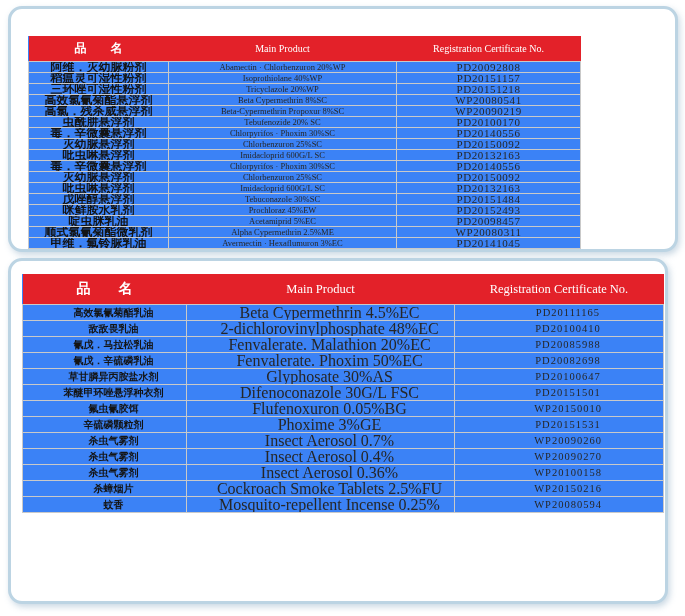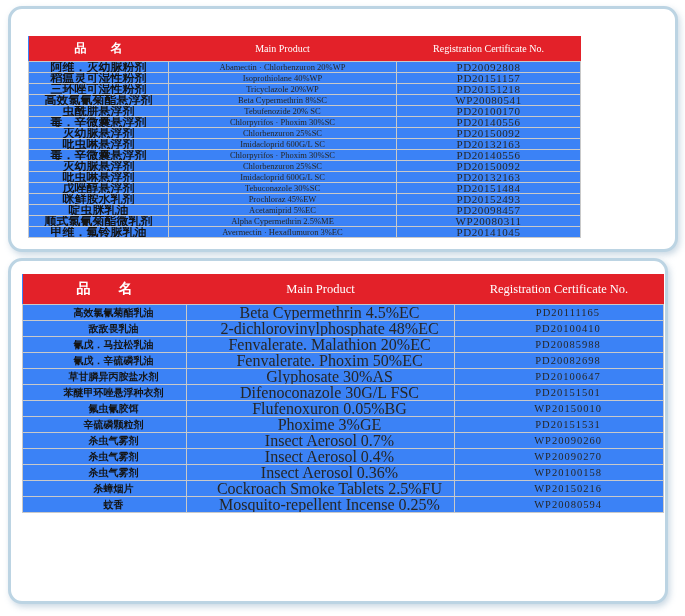--- a/index.html
+++ b/index.html
@@ -78,20 +78,25 @@
           <td class="c-name">三环唑可湿性粉剂</td>
           <td class="c-prod">Tricyclazole 20%WP</td>
           <td class="c-cert">PD20151218</td>
         </tr>
         <tr>
           <td class="c-name">高效氯氰菊酯悬浮剂</td>
           <td class="c-prod">Beta Cypermethrin 8%SC</td>
           <td class="c-cert">WP20080541</td>
         </tr>
         <tr>
+          <td class="c-name">高氯．残杀威悬浮剂</td>
+          <td class="c-prod">Beta-Cypermethrin Propoxur 8%SC</td>
+          <td class="c-cert">WP20090219</td>
+        </tr>
+        <tr>
           <td class="c-name">虫酰肼悬浮剂</td>
           <td class="c-prod">Tebufenozide 20% SC</td>
           <td class="c-cert">PD20100170</td>
         </tr>
         <tr>
           <td class="c-name">毒．辛微囊悬浮剂</td>
           <td class="c-prod">Chlorpyrifos · Phoxim 30%SC</td>
           <td class="c-cert">PD20140556</td>
         </tr>
         <tr>

